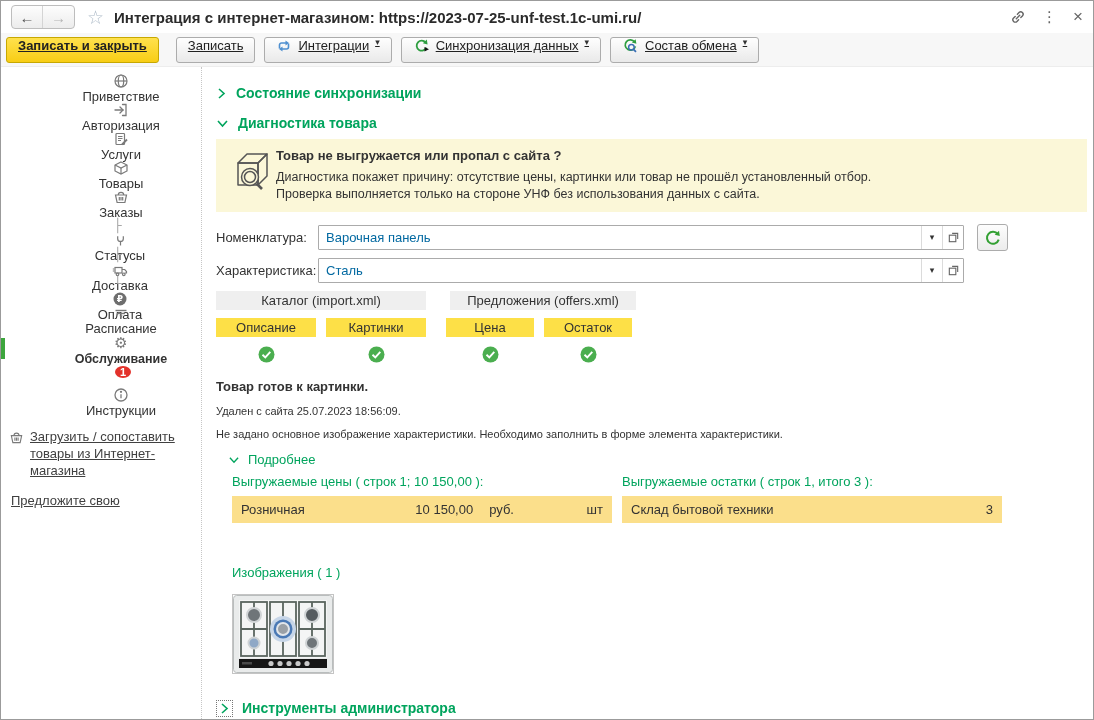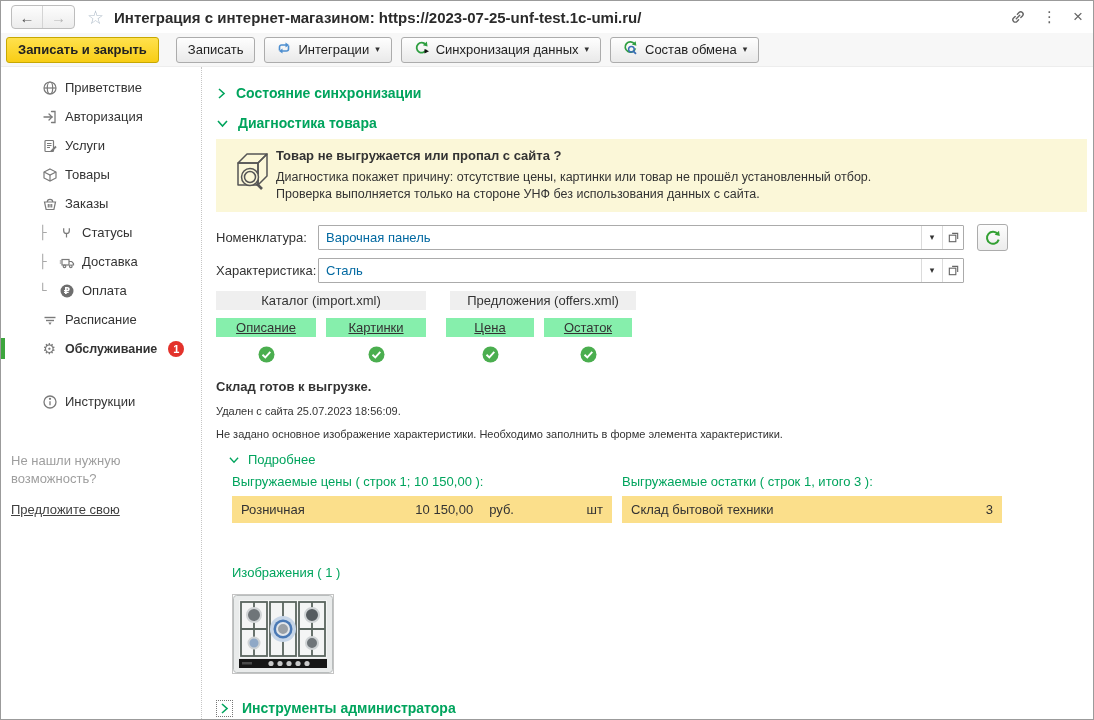--- a/index.html
+++ b/index.html
@@ -26,28 +26,28 @@
   .nav-btn.fwd{color:#B5B5B5;}
   .star{font-size:19px;color:#AFBCC9;margin:0 10px 0 12px;cursor:pointer;}
   .win-title{font-size:15px;font-weight:bold;color:#2B2B2B;white-space:nowrap;overflow:hidden;flex:1;}
   .title-actions{display:flex;align-items:center;gap:16px;margin-left:10px;}
   .ta{color:#666;cursor:pointer;display:flex;align-items:center;}
   .kebab{font-size:15px;letter-spacing:0;}
   .close-x{font-size:17px;}
 
   
   .toolbar{height:34px;background:#F7F7F7;display:flex;align-items:center;padding:0 5px;gap:9px;border-bottom:1px solid #EDEDED;}
-  .tb-btn{height:26px;border:1px solid #ACACAC;border-radius:3px;background:linear-gradient(#FEFEFE,#E9E9E9);font-size:13px;color:#222;display:flex;align-items:center;gap:6px;padding:0 11px;cursor:pointer;font-family:inherit;}
+  .tb-btn{height:26px;border:1px solid #ACACAC;border-radius:3px;background:linear-gradient(#FEFEFE,#E9E9E9);font-size:13px;color:#222;display:flex;align-items:flex-start;gap:6px;padding:0 11px;cursor:pointer;font-family:inherit;text-decoration:underline;}
   .tb-btn.primary{background:linear-gradient(var(--btn-yellow-a),var(--btn-yellow-b));border-color:#C7A800;font-weight:bold;margin-right:8px;}
   .caret{font-size:9px;color:#333;line-height:1;}
 
   
   .app-body{display:flex;height:652px;}
   .sidebar{width:201px;border-right:1px dotted #C6C6C6;padding-top:6px;flex-shrink:0;position:relative;background:#fff;}
-  .nav-item{height:29px;display:flex;align-items:center;padding-left:40px;font-size:13px;cursor:pointer;position:relative;gap:7px;}
+  .nav-item{height:29px;display:flex;align-items:center;padding-left:40px;font-size:13px;cursor:pointer;position:relative;flex-direction:column;}
   .nav-item .nicon{width:17px;display:flex;justify-content:center;color:var(--gray-icon);}
   .nav-item.sub{padding-left:38px;}
   .tree{color:#A8A8A8;font-family:"DejaVu Sans Mono",monospace;font-size:13px;width:12px;}
   .nav-item.active{font-weight:bold;font-size:12.5px;}
   .nav-item.active::before{content:"";position:absolute;left:0;top:4px;width:4px;height:21px;background:#3DA53D;}
   .badge{min-width:16px;height:16px;background:var(--badge-red);color:#fff;border-radius:50%;font-size:11px;font-weight:bold;display:flex;align-items:center;justify-content:center;margin-left:4px;}
   .gear-glyph{font-family:"DejaVu Sans",sans-serif;font-size:15px;color:#8A8A8A;font-weight:normal;}
   .side-gap{height:24px;}
   .load-link{display:flex;gap:6px;padding-left:8px;margin-top:12px;cursor:pointer;}
   .load-link .nicon{margin-top:2px;color:var(--gray-icon);}
@@ -72,21 +72,21 @@
   .fi-text{flex:1;border:none;outline:none;padding:0 7px;font-size:13px;font-family:inherit;color:#0369a1;background:transparent;}
   .fi-btn{width:21px;border-left:1px solid #DBDBDB;display:flex;align-items:center;justify-content:center;cursor:pointer;background:#fff;}
   .refresh-btn{margin-left:13px;width:31px;height:27px;border:1px solid #ACACAC;border-radius:3px;background:linear-gradient(#FDFDFD,#ECECEC);display:flex;align-items:center;justify-content:center;cursor:pointer;}
 
   .diag-cols{margin-top:4px;}
   .grp-row{display:flex;margin-bottom:8px;}
   .grp{background:#EFEFEF;height:19px;line-height:19px;text-align:center;font-size:13px;color:#333;}
   .g-cat{width:210px;}
   .g-off{width:186px;margin-left:24px;}
   .lbl-row{display:flex;}
-  .collbl{background:#86efac;height:19px;line-height:19px;text-align:center;font-size:13px;text-decoration:underline;}
+  .collbl{background:#fde047;height:19px;line-height:19px;text-align:center;font-size:13px;}
   .c1{width:100px;}
   .c2{width:100px;margin-left:10px;}
   .c3{width:88px;margin-left:20px;}
   .c4{width:88px;margin-left:10px;}
   .chk-row{display:flex;margin-top:9px;}
   .chkcell{display:flex;justify-content:center;}
 
   .st-ready{font-size:13px;font-weight:bold;margin-top:16px;}
   .st-line{font-size:11px;margin-top:11px;}
 
@@ -298,22 +298,31 @@
         <span class="nicon">
           <svg width="16" height="16" viewBox="0 0 16 16" fill="none" stroke="#7A7A7A" stroke-width="1.3">
             <circle cx="8" cy="8" r="6"></circle>
               <path d="M8 7.2 v4"></path>
               <circle cx="8" cy="4.8" r="0.5" fill="#7A7A7A"></circle>
           </svg>
         </span>
         <span class="nlabel">Инструкции</span>
       </div>
 
-
-      <div class="not-found">Не нашли нужную возможность?</div>
+      <div class="load-link">
+        <span class="nicon">
+          <svg width="15" height="15" viewBox="0 0 16 16" fill="none" stroke="#7A7A7A" stroke-width="1.2">
+            <path d="M5.3 6 a2.7 2.7 0 0 1 5.4 0"></path>
+              <path d="M2.5 6 h11 l-1.6 7.5 h-7.8 z"></path>
+            <path d="M6.3 8 v3.5 M8 8 v3.5 M9.7 8 v3.5"></path>
+          </svg>
+        </span>
+        <span class="t">Загрузить / сопоставить товары из Интернет-магазина</span>
+      </div>
+
       <span class="suggest">Предложите свою</span>
     </div>
 
     <div class="content">
 
       <div class="section-header">
         <span class="chev">
           <svg width="11" height="13" viewBox="0 0 11 13" fill="none" stroke="#00A45D" stroke-width="1.6">
               <polyline points="3,2 8,6.5 3,11"></polyline>
             </svg>
@@ -419,21 +428,21 @@
           </div>
           <div class="chkcell c4">
             <svg width="17" height="17" viewBox="0 0 17 17">
                 <circle cx="8.5" cy="8.5" r="8" fill="#4BAE4F"></circle>
                 <polyline points="4.5,8.8 7.3,11.4 12.3,5.9" fill="none" stroke="#fff" stroke-width="1.9"></polyline>
               </svg>
           </div>
         </div>
       </div>
 
-      <div class="st-ready">Склад готов к выгрузке.</div>
+      <div class="st-ready">Товар готов к картинки.</div>
       <div class="st-line">Удален с сайта 25.07.2023 18:56:09.</div>
       <div class="st-line">Не задано основное изображение характеристики. Необходимо заполнить в форме элемента характеристики.</div>
 
       <div class="more-header">
         <span class="chev">
           <svg width="12" height="10" viewBox="0 0 13 11" fill="none" stroke="#00A45D" stroke-width="1.5">
               <polyline points="2,3 6.5,8 11,3"></polyline>
             </svg>
         </span>
         <span>Подробнее</span>

